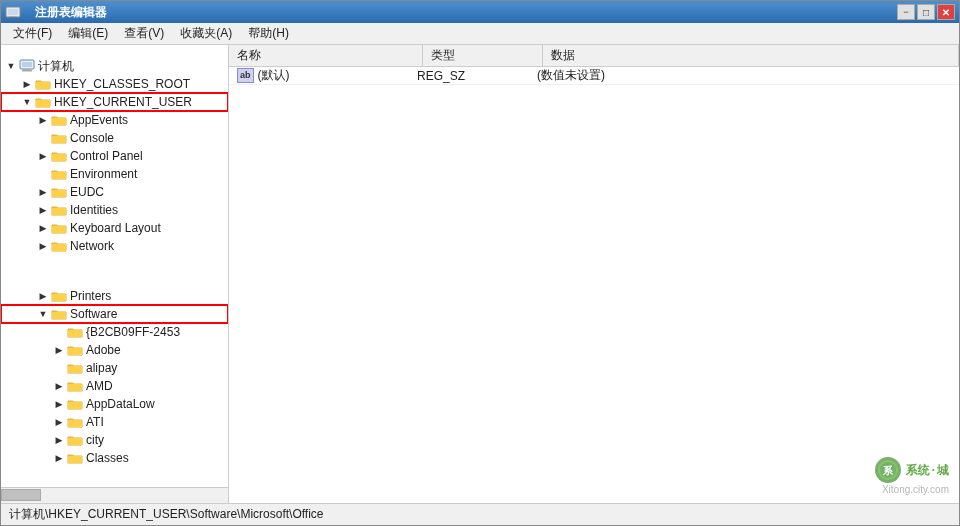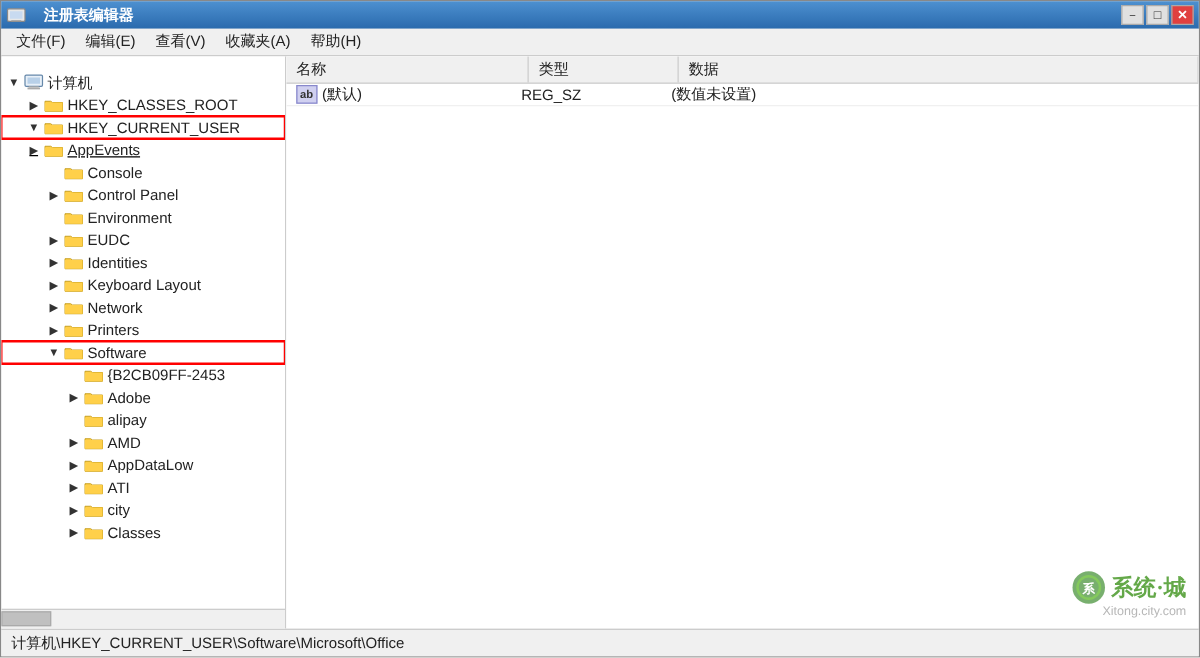--- a/index.html
+++ b/index.html
@@ -356,21 +356,21 @@
           <div class="expand-arrow expanded"></div>
           <div class="folder-icon">
             <svg width="16" height="14" viewBox="0 0 16 14">
               <path d="M1 4 L1 12 L15 12 L15 5 L7 5 L5.5 4 Z" fill="#ffd04a" stroke="#c8a020" stroke-width="0.8"></path>
               <path d="M1 5 L15 5 L15 12 L1 12 Z" fill="#ffd04a"></path>
             </svg>
           </div>
           <span class="item-label">HKEY_CURRENT_USER</span>
         </div>
 
-        <div class="tree-item" style="padding-left:18px;text-decoration:underline;">
+        <div class="tree-item" style="padding-left:34px;">
           <div class="expand-arrow collapsed"></div>
           <div class="folder-icon">
             <svg width="16" height="14" viewBox="0 0 16 14">
               <path d="M1 4 L1 12 L15 12 L15 5 L7 5 L5.5 4 Z" fill="#ffd04a" stroke="#c8a020" stroke-width="0.8"></path>
               <path d="M1 5 L15 5 L15 12 L1 12 Z" fill="#ffd04a"></path>
             </svg>
           </div>
           <span class="item-label">AppEvents</span>
         </div>
 
@@ -444,21 +444,21 @@
           <div class="expand-arrow collapsed"></div>
           <div class="folder-icon">
             <svg width="16" height="14" viewBox="0 0 16 14">
               <path d="M1 4 L1 12 L15 12 L15 5 L7 5 L5.5 4 Z" fill="#ffd04a" stroke="#c8a020" stroke-width="0.8"></path>
               <path d="M1 5 L15 5 L15 12 L1 12 Z" fill="#ffd04a"></path>
             </svg>
           </div>
           <span class="item-label">Network</span>
         </div>
 
-        <div class="tree-item" style="padding-left:34px;">
+        <div class="tree-item" style="padding-left:34px;margin-top:32px;">
           <div class="expand-arrow collapsed"></div>
           <div class="folder-icon">
             <svg width="16" height="14" viewBox="0 0 16 14">
               <path d="M1 4 L1 12 L15 12 L15 5 L7 5 L5.5 4 Z" fill="#ffd04a" stroke="#c8a020" stroke-width="0.8"></path>
               <path d="M1 5 L15 5 L15 12 L1 12 Z" fill="#ffd04a"></path>
             </svg>
           </div>
           <span class="item-label">Printers</span>
         </div>
 
@@ -592,21 +592,21 @@
       <div class="watermark">
         <div style="display:flex; align-items:center; gap:4px; justify-content:flex-end;">
           <div style="width:28px;height:28px;">
             <svg width="28" height="28" viewBox="0 0 28 28">
               <circle cx="14" cy="14" r="13" fill="#3a8a2a" opacity="0.8"></circle>
               <circle cx="14" cy="14" r="9" fill="none" stroke="#6fc040" stroke-width="2"></circle>
               <text x="14" y="18" text-anchor="middle" fill="white" font-size="10" font-weight="bold">系</text>
             </svg>
           </div>
           <div>
-            <div style="color:#4a9a2a; font-size:18px; font-weight:bold; font-family:Liberation Serif, serif;">系统·城</div>
+            <div style="color:#4a9a2a; font-size:12px; font-weight:bold; font-family:Liberation Mono, monospace;">系统·城</div>
           </div>
         </div>
         <div style="color:#aaa; font-size:10px; text-align:right;">Xitong.city.com</div>
       </div>
     </div>
   </div>
 
   <div class="status-bar">
     <span>计算机\HKEY_CURRENT_USER\Software\Microsoft\Office</span>
   </div>

